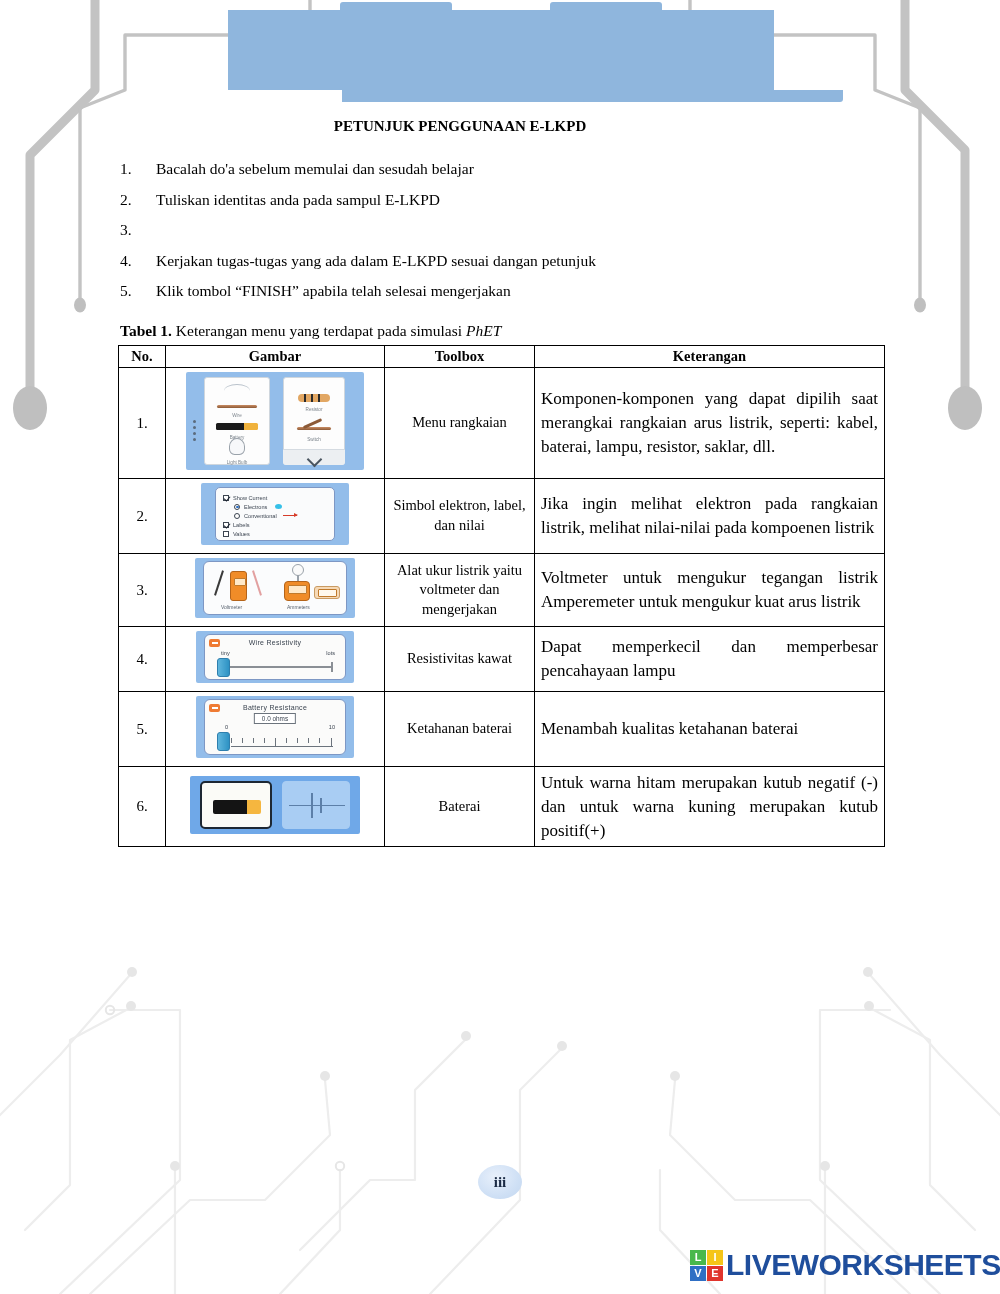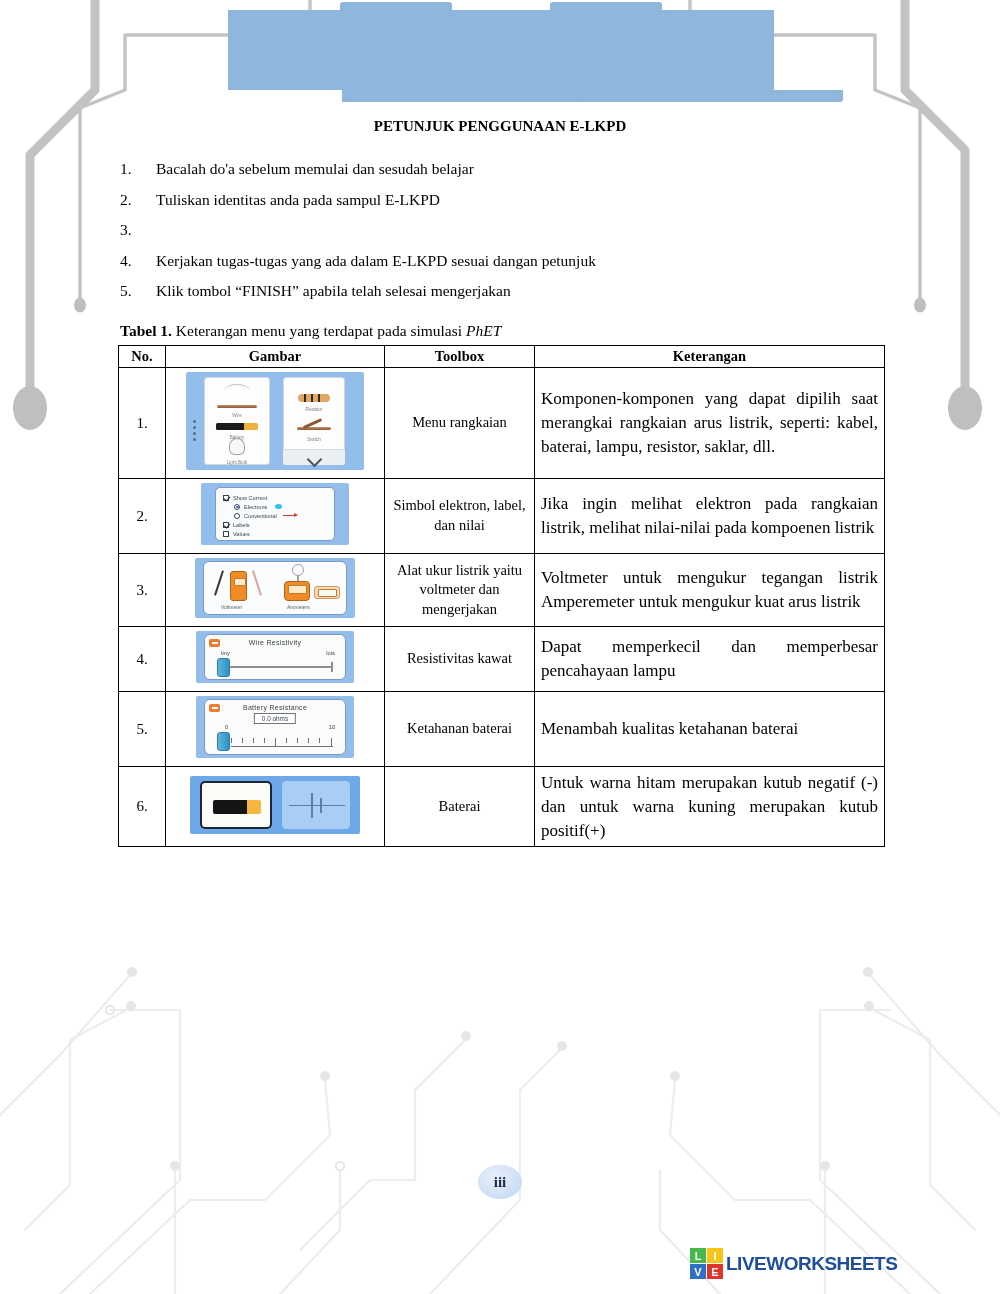--- a/index.html
+++ b/index.html
@@ -41,21 +41,21 @@
   .banner-text {
     position:absolute; left:0; top:26px; width:546px;
     text-align:center; z-index:5;
     font-family:"Liberation Serif", serif;
     font-weight:bold; font-size:15.5px; color:#111; line-height:1.45;
     letter-spacing:.2px;
   }
 
   
   .doc-title {
-    position:absolute; left:0; top:118px; width:1000px; text-align:center;
+    position:absolute; left:0; top:118px; width:920px; text-align:center;
     font-weight:bold; font-size:15px; color:#000;
     font-family:"Liberation Serif", serif;
   }
   .steps { position:absolute; left:120px; top:160px; width:760px; }
   .step { display:flex; align-items:baseline; margin-bottom:12.5px; }
   .step-num { width:36px; flex:0 0 36px; font-size:15.5px; color:#000; }
   .step-text { font-size:15.5px; color:#000; }
 
   .table-caption {
     position:absolute; left:120px; top:322px; width:760px;
@@ -201,21 +201,21 @@
     font-weight:bold; font-size:15px; color:#1b2b45;
   }
   .lw-logo { position:absolute; left:690px; top:1248px; display:flex; align-items:center; }
   .lw-grid { display:grid; grid-template-columns:16px 16px; grid-template-rows:15px 15px;
              gap:1px; margin-right:3px; }
   .lw-grid div { color:#fff; font-family:"Liberation Sans", sans-serif; font-weight:bold;
                  font-size:11px; display:flex; align-items:center; justify-content:center; }
   .lw-l { background:#49b84c; } .lw-i { background:#f5c518; }
   .lw-v { background:#2f6fc4; } .lw-e { background:#e0342c; }
   .lw-word { font-family:"Liberation Sans", sans-serif; font-weight:bold;
-             font-size:19px; color:#1f4e9c; letter-spacing:-.5px; }
+             font-size:30px; color:#1f4e9c; letter-spacing:-.5px; }
 </style>
 </head>
 <body>
 
 <svg class="bg-decor" viewBox="0 0 1000 1294" width="1000" height="1294">
   <g fill="none" stroke="#c3c3c3" stroke-linecap="round" stroke-linejoin="round">
     <path d="M95,-10 L95,90 L30,155 L30,400" stroke-width="9"></path>
     <path d="M310,-10 L310,35 L125,35 L125,90 L80,108 L80,300" stroke-width="3.4"></path>
     <path d="M905,-10 L905,90 L965,150 L965,400" stroke-width="9"></path>
     <path d="M690,-10 L690,35 L875,35 L875,90 L920,108 L920,300" stroke-width="3.4"></path>

